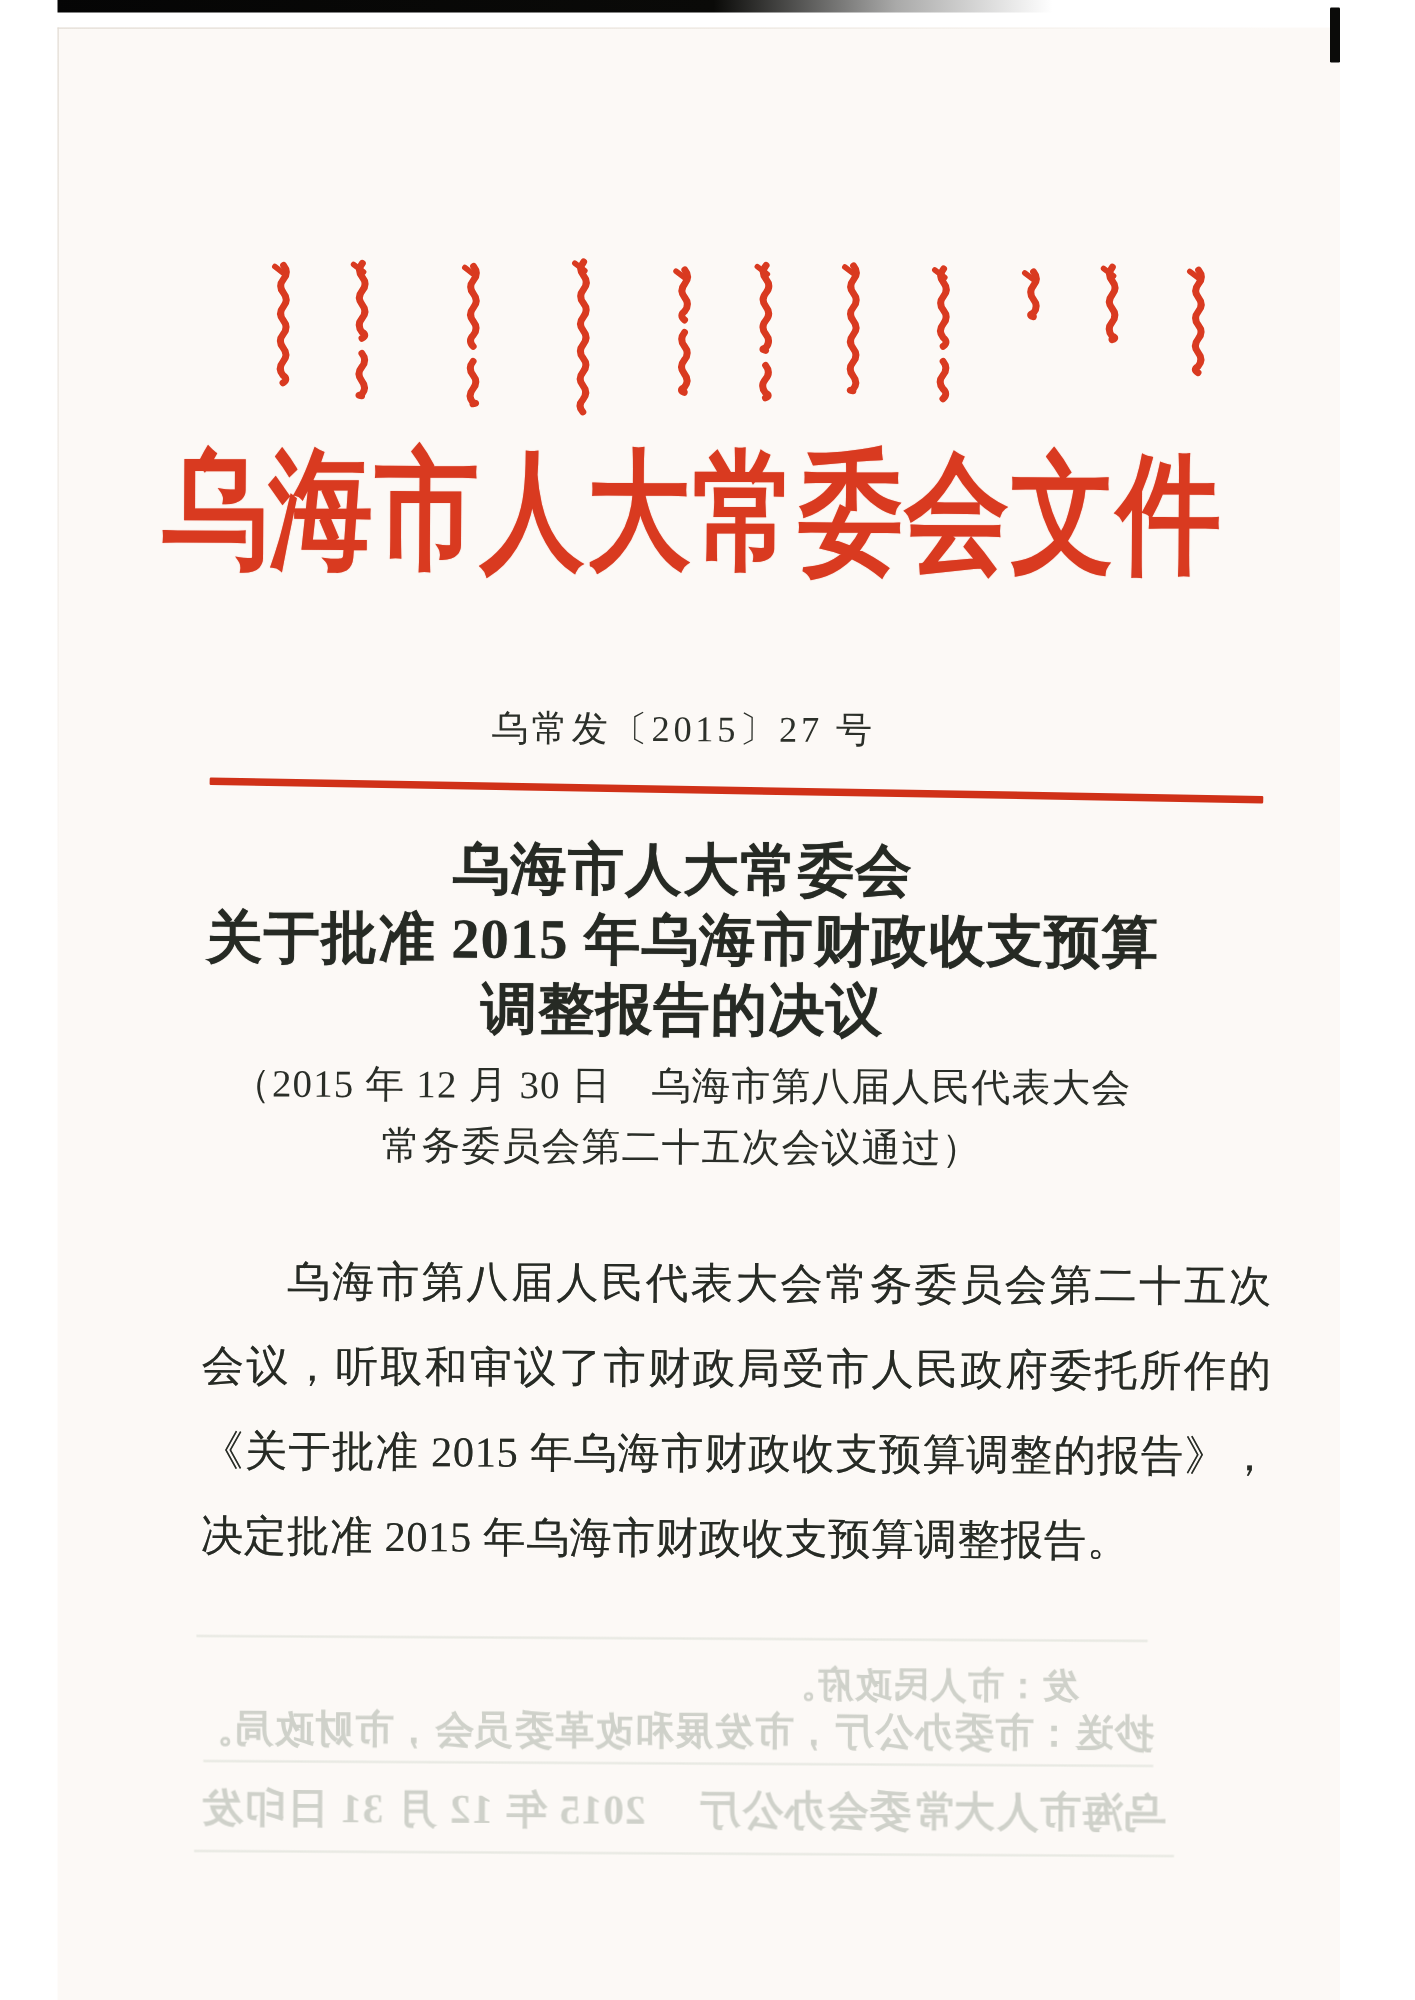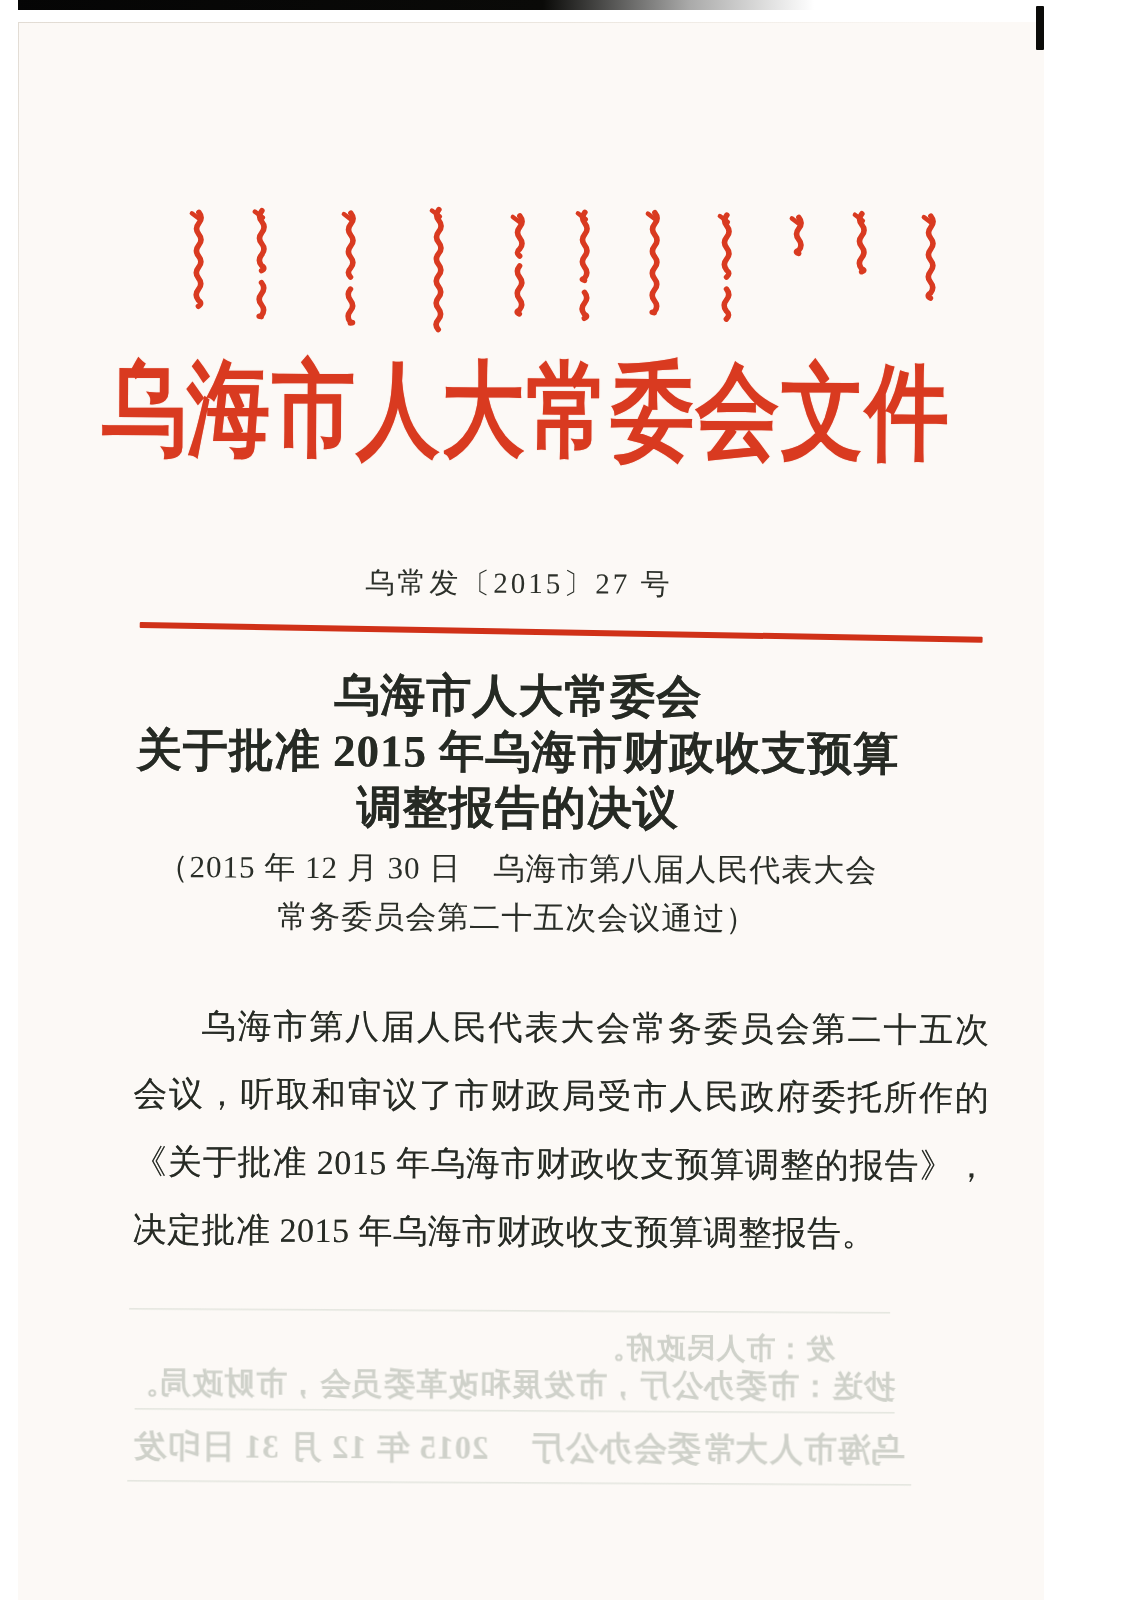--- a/index.html
+++ b/index.html
@@ -1,20 +1,21 @@
 <!DOCTYPE html>
 <html style="--red: #d93a20; --red-rule: #d03118;"><head>
 <meta charset="utf-8">
 <title>scan</title>
 <style>
   html,body{margin:0;padding:0;background:#ffffff;}
   .screen{
     position:relative;width:1044px;height:1600px;overflow:hidden;
     background:#fcf9f6;
     font-family:"Liberation Serif","DejaVu Serif",serif;
+    margin-left:28px;
   }
   
   .scan-white-top{position:absolute;top:0;left:0;right:0;height:22px;background:#ffffff;}
   .scan-black-bar{position:absolute;top:0;left:0;right:0;height:10px;
     background:linear-gradient(to right,#050505 0%,#0a0a08 52%,rgba(10,10,8,0.35) 66%,rgba(10,10,8,0) 78%);}
   .scan-corner{position:absolute;top:6px;right:0;width:8px;height:44px;background:#0b0b09;border-radius:1px;}
   .scan-white-left{position:absolute;top:0;left:0;width:18px;bottom:0;background:#ffffff;}
   .page-edge-top{position:absolute;top:22px;left:18px;right:0;height:1px;
     background:linear-gradient(to right,#e2dcd4 0%,#ece7e0 55%,rgba(236,231,224,0) 95%);}
   .page-edge-left{position:absolute;top:22px;left:18px;width:1px;height:760px;

